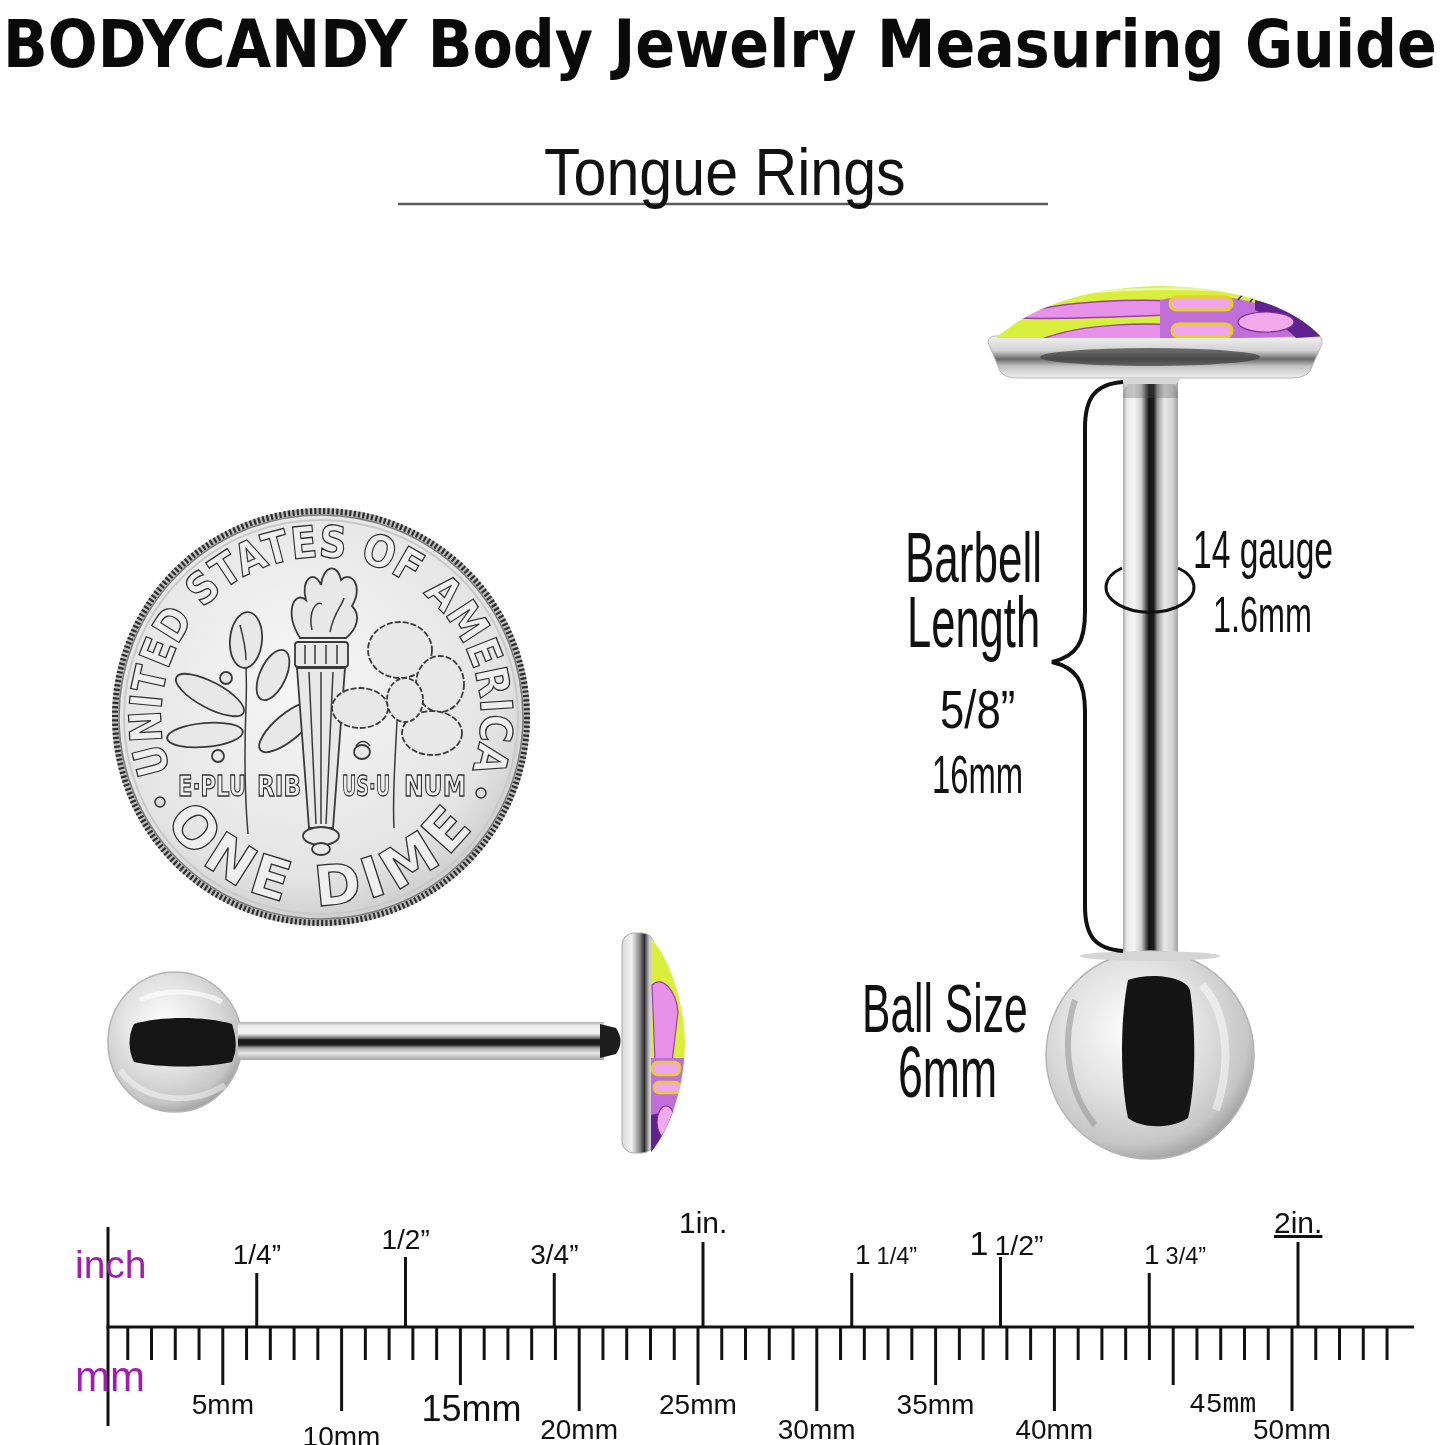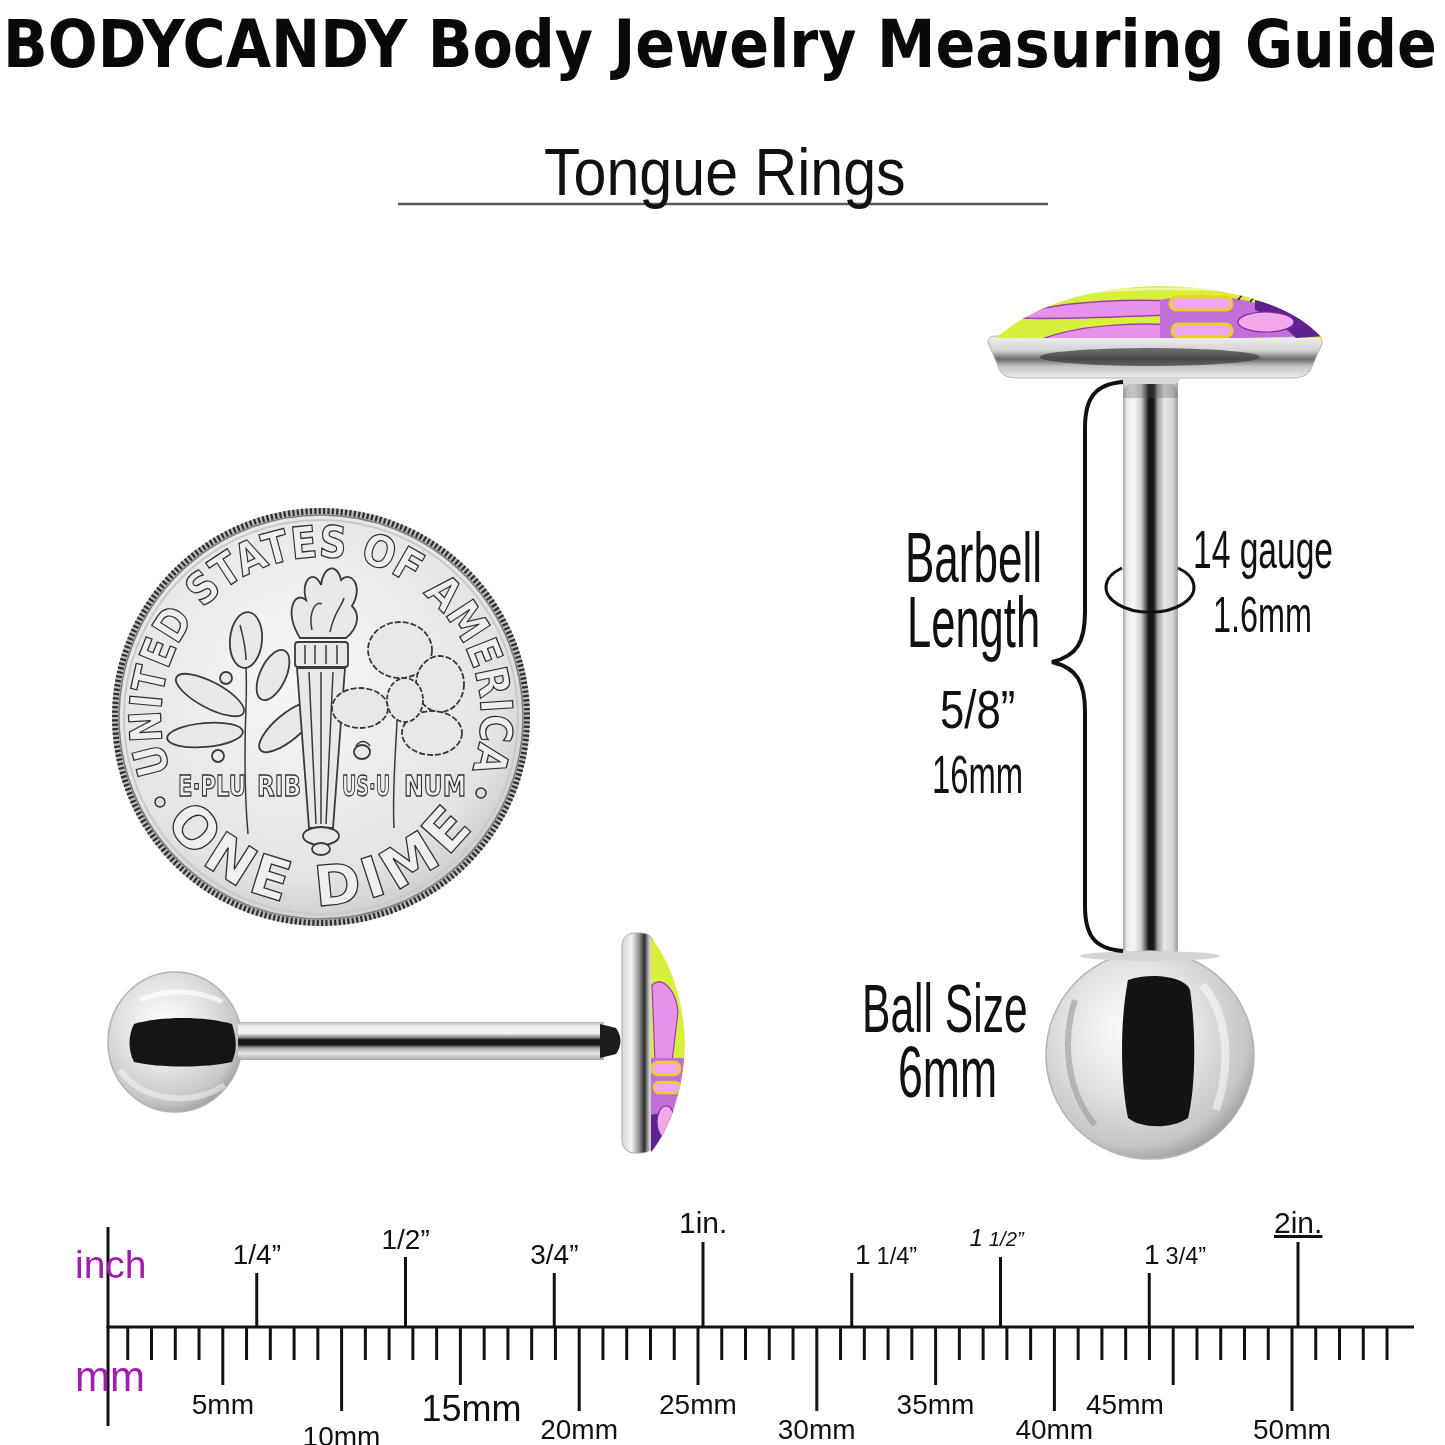--- a/index.html
+++ b/index.html
@@ -293,27 +293,27 @@
 
   <div class="txt axis-name" style="left:27px; top:1245px; font-size:39px;">inch</div>
   <div class="txt axis-name" style="left:27px; top:1356px; font-size:42px;">mm</div>
 
   <div id="ruler-labels">
       <div class="rlabel" style="font-size: 28px; top: 1241.3px; left: 232.75px;"><span>1/4”</span></div>
       <div class="rlabel" style="font-size: 28px; top: 1226.3px; left: 381.5px;"><span>1/2”</span></div>
       <div class="rlabel" style="font-size: 28px; top: 1241.3px; left: 530.25px;"><span>3/4”</span></div>
       <div class="rlabel" style="font-size: 30px; top: 1207.61px; left: 679px;"><span>1in.</span></div>
       <div class="rlabel" style="font-size: 28px; top: 1241.3px; left: 855px;"><span>1</span><span class="frac-sm">1/4”</span></div>
-      <div class="rlabel" style="font-size: 24px; top: 1226.3px; left: 969.5px; font-style: italic;"><span>1</span><span class="frac-sm">1/2”</span></div>
+      <div class="rlabel" style="font-size: 34px; top: 1226.3px; left: 969.5px;"><span>1</span><span class="frac-sm">1/2”</span></div>
       <div class="rlabel" style="font-size: 28px; top: 1241.3px; left: 1144px;"><span>1</span><span class="frac-sm">3/4”</span></div>
       <div class="rlabel" style="font-size: 30px; top: 1207.61px; left: 1274px; text-decoration: underline;"><span>2in.</span></div>
       <div class="rlabel" style="font-size: 28px; top: 1391.3px; left: 191.8px;">5mm</div>
       <div class="rlabel" style="font-size: 28px; top: 1423px; left: 302.6px;">10mm</div>
       <div class="rlabel" style="font-size: 36px; top: 1391.3px; left: 421.4px;">15mm</div>
       <div class="rlabel" style="font-size: 28px; top: 1416.3px; left: 540.2px;">20mm</div>
       <div class="rlabel" style="font-size: 28px; top: 1391.3px; left: 659px;">25mm</div>
       <div class="rlabel" style="font-size: 28px; top: 1416.3px; left: 777.8px;">30mm</div>
       <div class="rlabel" style="font-size: 28px; top: 1391.3px; left: 896.6px;">35mm</div>
       <div class="rlabel" style="font-size: 28px; top: 1416.3px; left: 1015.4px;">40mm</div>
-      <div class="rlabel" style="font-size: 28px; top: 1391.3px; left: 1086px;">45mm</div>
+      <div class="rlabel" style="font-size: 28px; top: 1391.3px; left: 1189px; font-family: Liberation Mono, monospace;">45mm</div>
       <div class="rlabel" style="font-size: 28px; top: 1416.3px; left: 1253px;">50mm</div>
     </div>
 </div>
 
 </body></html>

